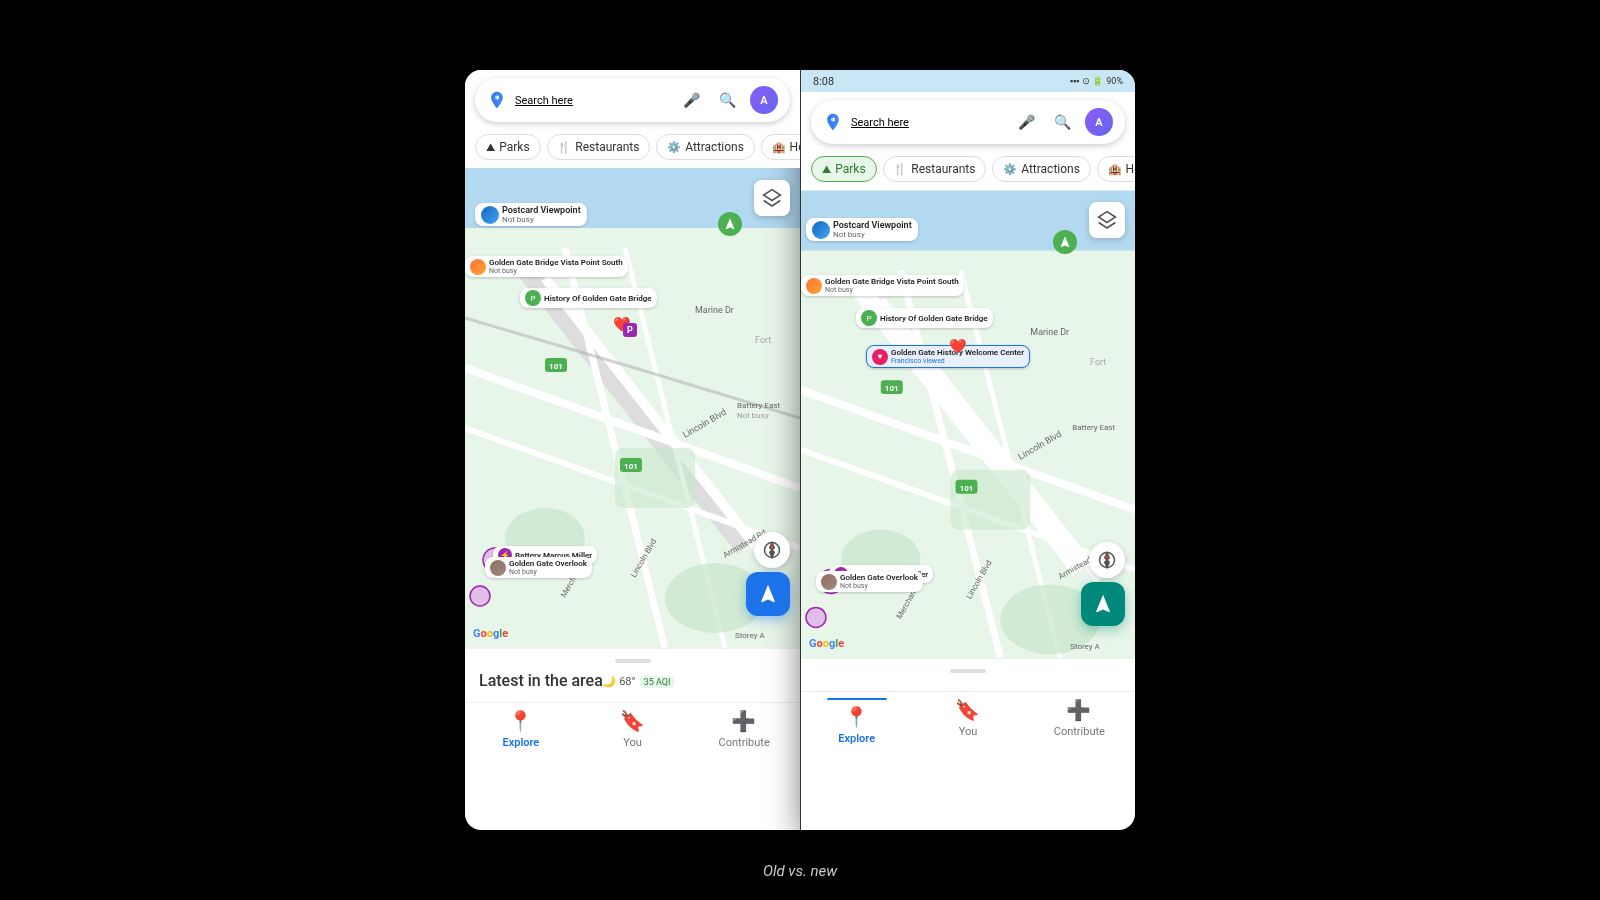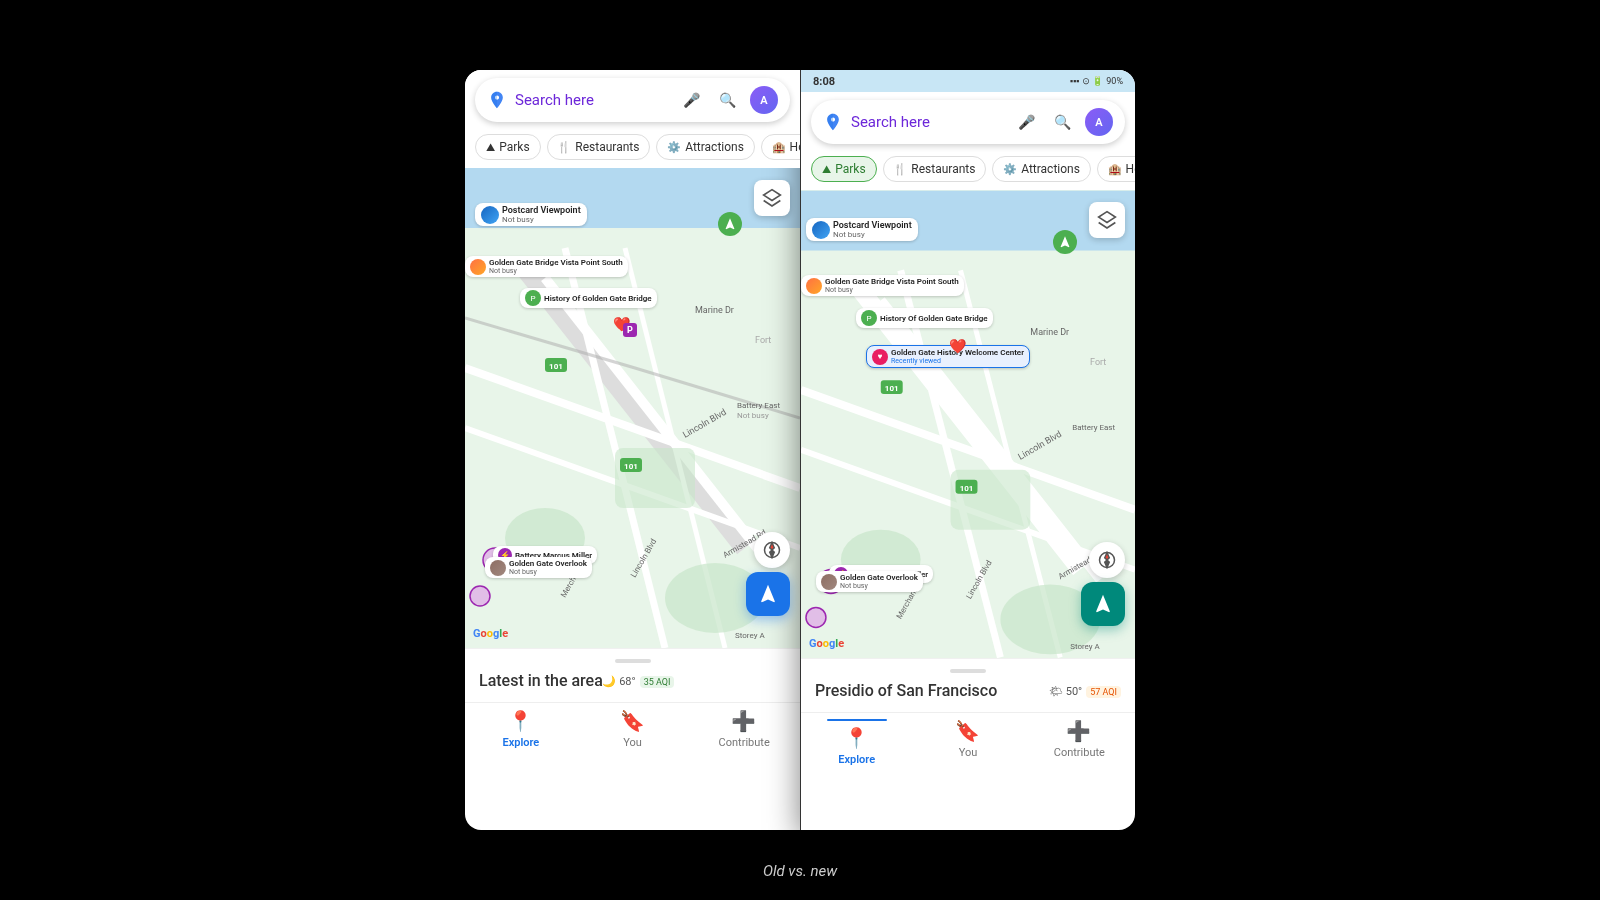--- a/index.html
+++ b/index.html
@@ -47,21 +47,21 @@
       height: 22px;
       background: #c8e6f5;
       display: flex;
       align-items: center;
       justify-content: space-between;
       padding: 0 12px;
       font-size: 10px;
       color: #333;
     }
 
-    .status-time { font-weight: 700; font-size: 11px; }
+    .status-time { font-weight: 400; font-size: 11px; }
     .status-icons { display: flex; gap: 3px; align-items: center; }
 
     
     .search-bar {
       background: #fff;
       padding: 8px 10px;
       position: relative;
       z-index: 10;
     }
 
@@ -76,22 +76,23 @@
     }
 
     .google-maps-icon {
       width: 20px;
       height: 20px;
       flex-shrink: 0;
     }
 
     .search-text {
       flex: 1;
-      font-size: 15px;
-      color: #6d28d9;
+      font-size: 11px;
+      color: #000000;
+      text-decoration: underline;
     }
 
     .search-icons {
       display: flex;
       gap: 8px;
       align-items: center;
     }
 
     .icon-circle {
       width: 28px;
@@ -635,21 +636,21 @@
           <div style="font-size:8px;font-weight:600;color:#222;">History Of Golden Gate Bridge</div>
         </div>
 
         
         <div style="position:absolute; top:155px; left:65px; font-size:9px; background:#e8f0fe; border-radius:8px; padding:2px 5px; box-shadow:0 1px 3px rgba(0,0,0,0.2); border:1px solid #1a73e8; white-space:nowrap; display:flex; align-items:center; gap:3px;">
           <div style="width:16px;height:16px;border-radius:50%;background:#e91e63;flex-shrink:0;display:flex;align-items:center;justify-content:center;">
             <span style="color:white;font-size:8px;">♥</span>
           </div>
           <div>
             <div style="font-size:8px;font-weight:600;color:#222;">Golden Gate History Welcome Center</div>
-            <div style="font-size:7px;color:#1a73e8;">Recently viewed</div>
+            <div style="font-size:7px;color:#1a73e8;">Francisco viewed</div>
           </div>
         </div>
 
         
         <div style="position:absolute;top:148px;left:148px;font-size:14px;color:#e91e63;">❤️</div>
 
         <div style="position:absolute; top:375px; left:28px; font-size:9px; background:white; border-radius:8px; padding:2px 5px; box-shadow:0 1px 3px rgba(0,0,0,0.2); white-space:nowrap; display:flex; align-items:center; gap:3px;">
           <div style="width:14px;height:14px;border-radius:50%;background:#9c27b0;flex-shrink:0;display:flex;align-items:center;justify-content:center;font-size:8px;">⚡</div>
           <div style="font-size:8px;font-weight:600;color:#222;">Battery Marcus Miller</div>
         </div>
@@ -695,27 +696,20 @@
         <div style="position:absolute;top:40px;right:58px;width:24px;height:24px;background:#4caf50;border-radius:50%;display:flex;align-items:center;justify-content:center;">
           <svg width="14" height="14" viewBox="0 0 24 24" fill="white">
             <path d="M12 2L4.5 20.29l.71.71L12 18l6.79 3 .71-.71z"></path>
           </svg>
         </div>
       </div>
     </div>
 
     <div class="bottom-sheet">
       <div class="bottom-sheet-handle"></div>
-      <div style="display:flex;justify-content:space-between;align-items:center;">
-        <div class="bottom-sheet-title">Presidio of San Francisco</div>
-        <div class="weather-badge">
-          <span>🌤 50°</span>
-          <span style="font-size:9px;background:#fff3e0;border-radius:4px;padding:1px 4px;color:#e65100;">57 AQI</span>
-        </div>
-      </div>
     </div>
 
     <div class="bottom-nav">
       <div class="nav-item">
         <div class="nav-active-indicator"></div>
         <span class="nav-icon active">📍</span>
         <span class="nav-label active">Explore</span>
       </div>
       <div class="nav-item">
         <span class="nav-icon">🔖</span>

